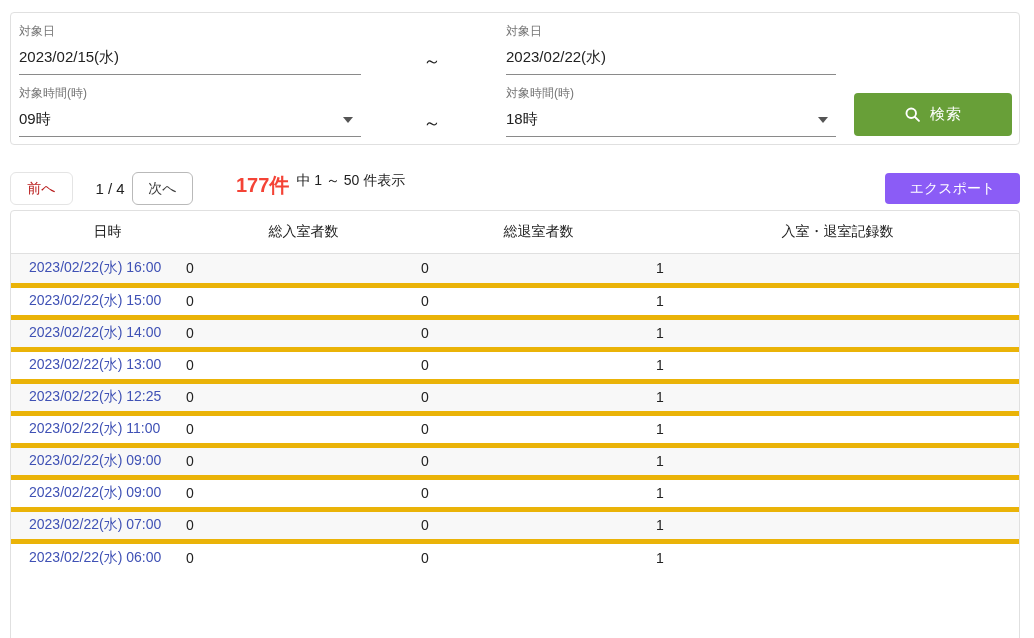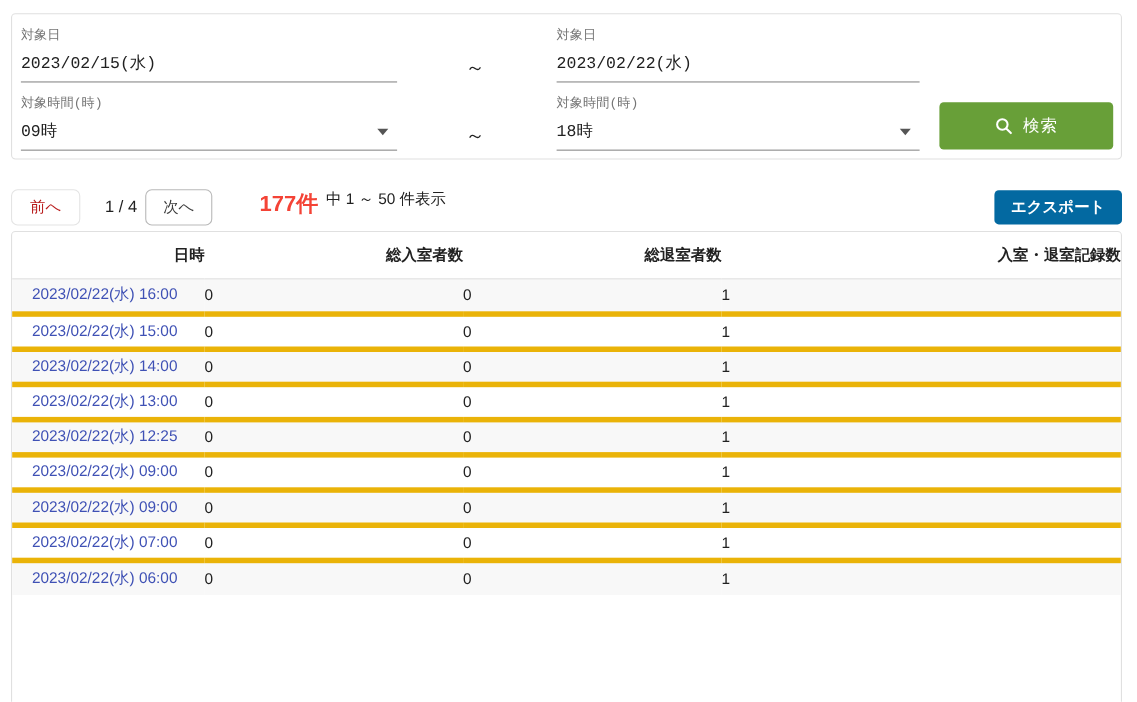--- a/index.html
+++ b/index.html
@@ -4,21 +4,21 @@
 <style>
   * { margin:0; padding:0; box-sizing:border-box; }
   html,body { width:1034px; height:638px; overflow:hidden; background:#fff;
     font-family:"Liberation Sans","DejaVu Sans",sans-serif; color:#212121; }
   .page { position:relative; width:1034px; height:638px; background:#fff; }
 
   .card { position:absolute; background:#fff; border:1px solid #e0e0e0; border-radius:4px; }
 
   
   .filter-card { left:10px; top:12px; width:1010px; height:133px; }
-  .field { position:absolute;font-family:Liberation Mono, monospace; }
+  .field { position:absolute; }
   .field .flabel { display:block; font-size:12px; color:#757575; margin-bottom:6px; }
   .field .fvalue { position:relative; font-size:15px; color:#212121;
     padding:2px 0 7px 0; border-bottom:1px solid #8a8a8a; cursor:text; }
   .field.select .fvalue { cursor:pointer; }
   .caret { position:absolute; right:8px; top:9px; width:0; height:0;
     border-left:5px solid transparent; border-right:5px solid transparent;
     border-top:6px solid #555; }
   .f-date-from { left:8px;  top:10px; width:342px; }
   .f-date-to   { left:495px; top:10px; width:330px; }
   .f-hour-from { left:8px;  top:72px; width:342px; }
@@ -38,30 +38,30 @@
     font-size:14px; text-align:center; cursor:pointer;
     font-family:"Liberation Sans","DejaVu Sans",sans-serif; }
   .pg-prev { left:0; width:63px; border:1px solid #e4e4e4; color:#b91c1c; cursor:default; }
   .pg-next { left:122px; width:61px; border:1px solid #b9b9b9; color:#3c3c3c; }
   .pg-indicator { position:absolute; left:79px; top:0; width:42px; height:33px;
     line-height:33px; text-align:center; font-size:15px; color:#212121; }
   .count-wrap { position:absolute; left:226px; top:0; height:33px;
     display:flex; align-items:flex-start; gap:7px; }
   .count-total { color:#f44336; font-size:20px; font-weight:bold; }
   .count-range { color:#212121; font-size:14px; }
-  .export-btn { position:absolute; right:0; top:1px; width:116px; height:31px;
-    background:#0369a1; color:#fff; border:none; border-radius:4px; font-size:14px;
-    cursor:pointer; font-family:"Liberation Sans","DejaVu Sans",sans-serif;font-weight:bold; }
+  .export-btn { position:absolute; right:0; top:1px; width:135px; height:31px;
+    background:#8b5cf6; color:#fff; border:none; border-radius:4px; font-size:14px;
+    cursor:pointer; font-family:"Liberation Sans","DejaVu Sans",sans-serif; }
 
   
   .table-card { left:10px; top:210px; width:1010px; height:432px; overflow:hidden; }
   table { width:100%; border-collapse:collapse; table-layout:fixed; }
   col.c1 { width:175px; } col.c2 { width:235px; } col.c3 { width:235px; }
-  thead th { height:42px; font-size:14px; font-weight:700; color:#212121;
-    text-align:right; padding-left:0; border-bottom:1px solid #e0e0e0; vertical-align:middle; }
+  thead th { height:42px; font-size:14px; font-weight:400; color:#212121;
+    text-align:center; padding-left:0; border-bottom:1px solid #e0e0e0; vertical-align:middle; }
   thead th:first-child, tbody td:first-child { padding-left:18px; }
   tbody td { height:32px; font-size:14px; color:#212121; vertical-align:middle; }
   tbody tr + tr td { border-top:5px solid #eab308; }
   tbody tr:nth-child(odd) { background:#f8f8f8; }
   tbody td a { color:#3f51b5; text-decoration:none; cursor:pointer; }
 </style>
 </head>
 <body>
 
 <div class="page">
@@ -154,20 +154,26 @@
             <td>0</td>
             <td>1</td>
           </tr>
           <tr>
             <td><a>2023/02/22(水) 12:25</a></td>
             <td>0</td>
             <td>0</td>
             <td>1</td>
           </tr>
           <tr>
+            <td><a>2023/02/22(水) 11:00</a></td>
+            <td>0</td>
+            <td>0</td>
+            <td>1</td>
+          </tr>
+          <tr>
             <td><a>2023/02/22(水) 09:00</a></td>
             <td>0</td>
             <td>0</td>
             <td>1</td>
           </tr>
           <tr>
             <td><a>2023/02/22(水) 09:00</a></td>
             <td>0</td>
             <td>0</td>
             <td>1</td>

